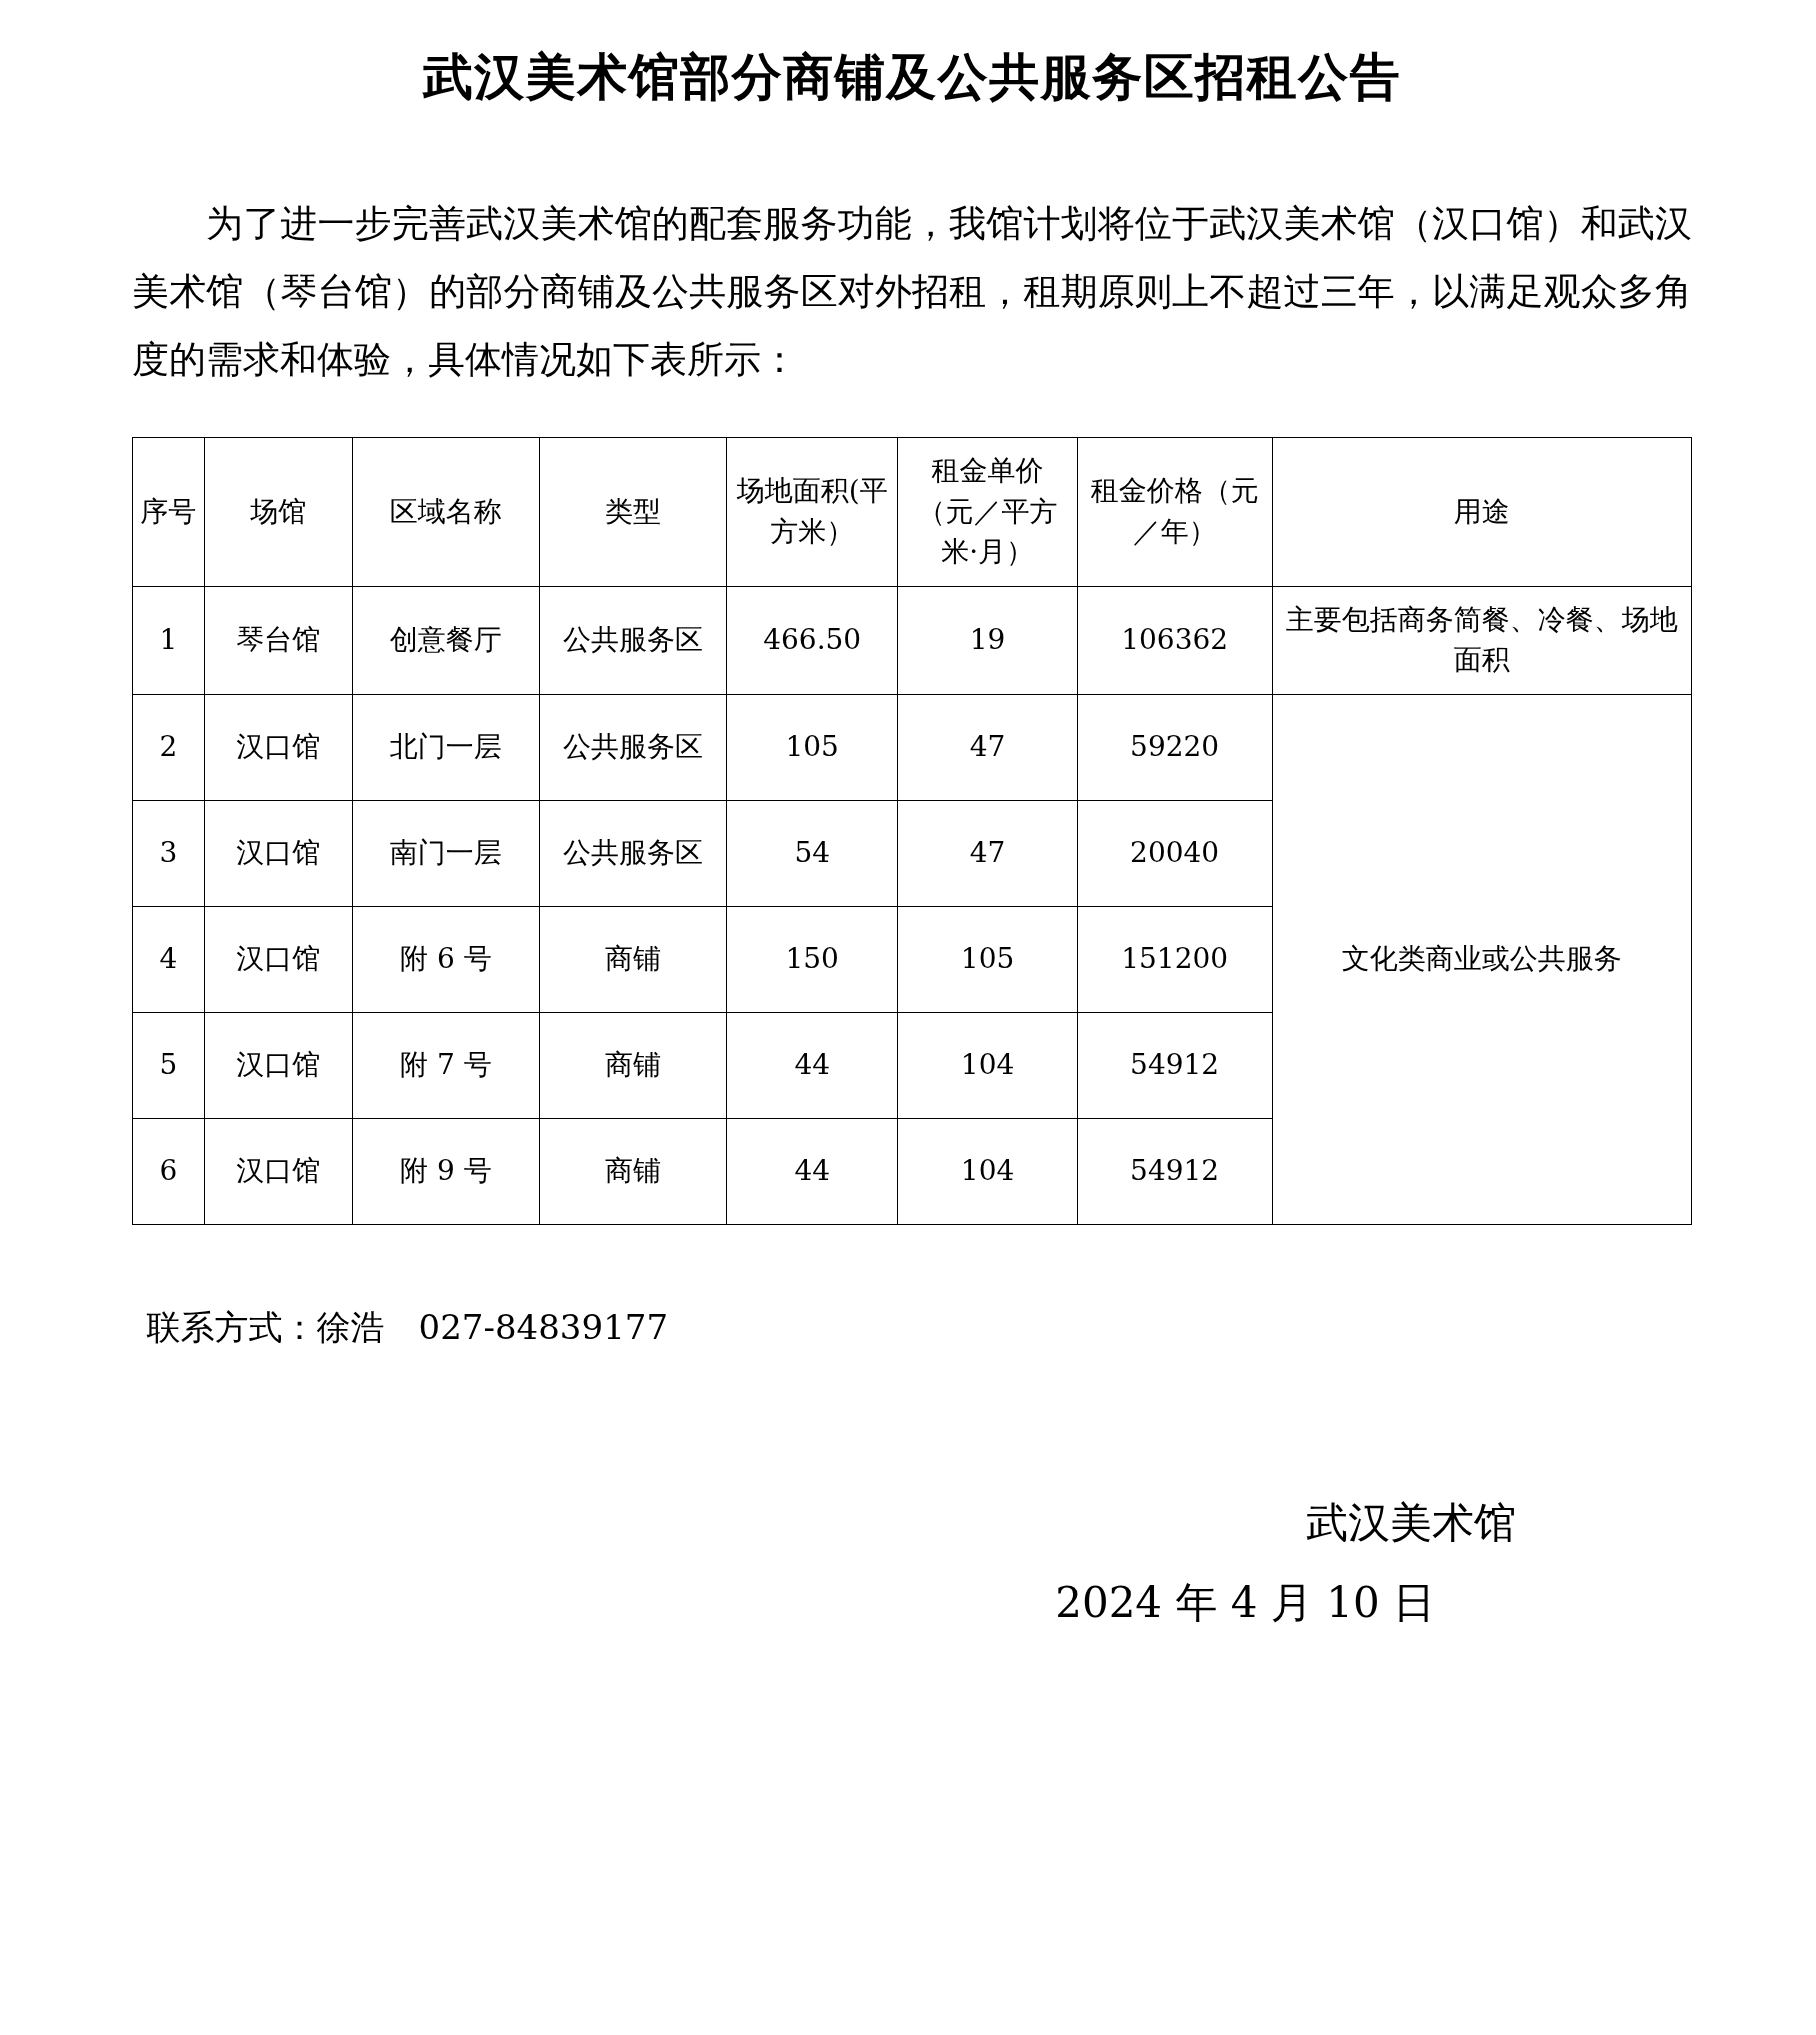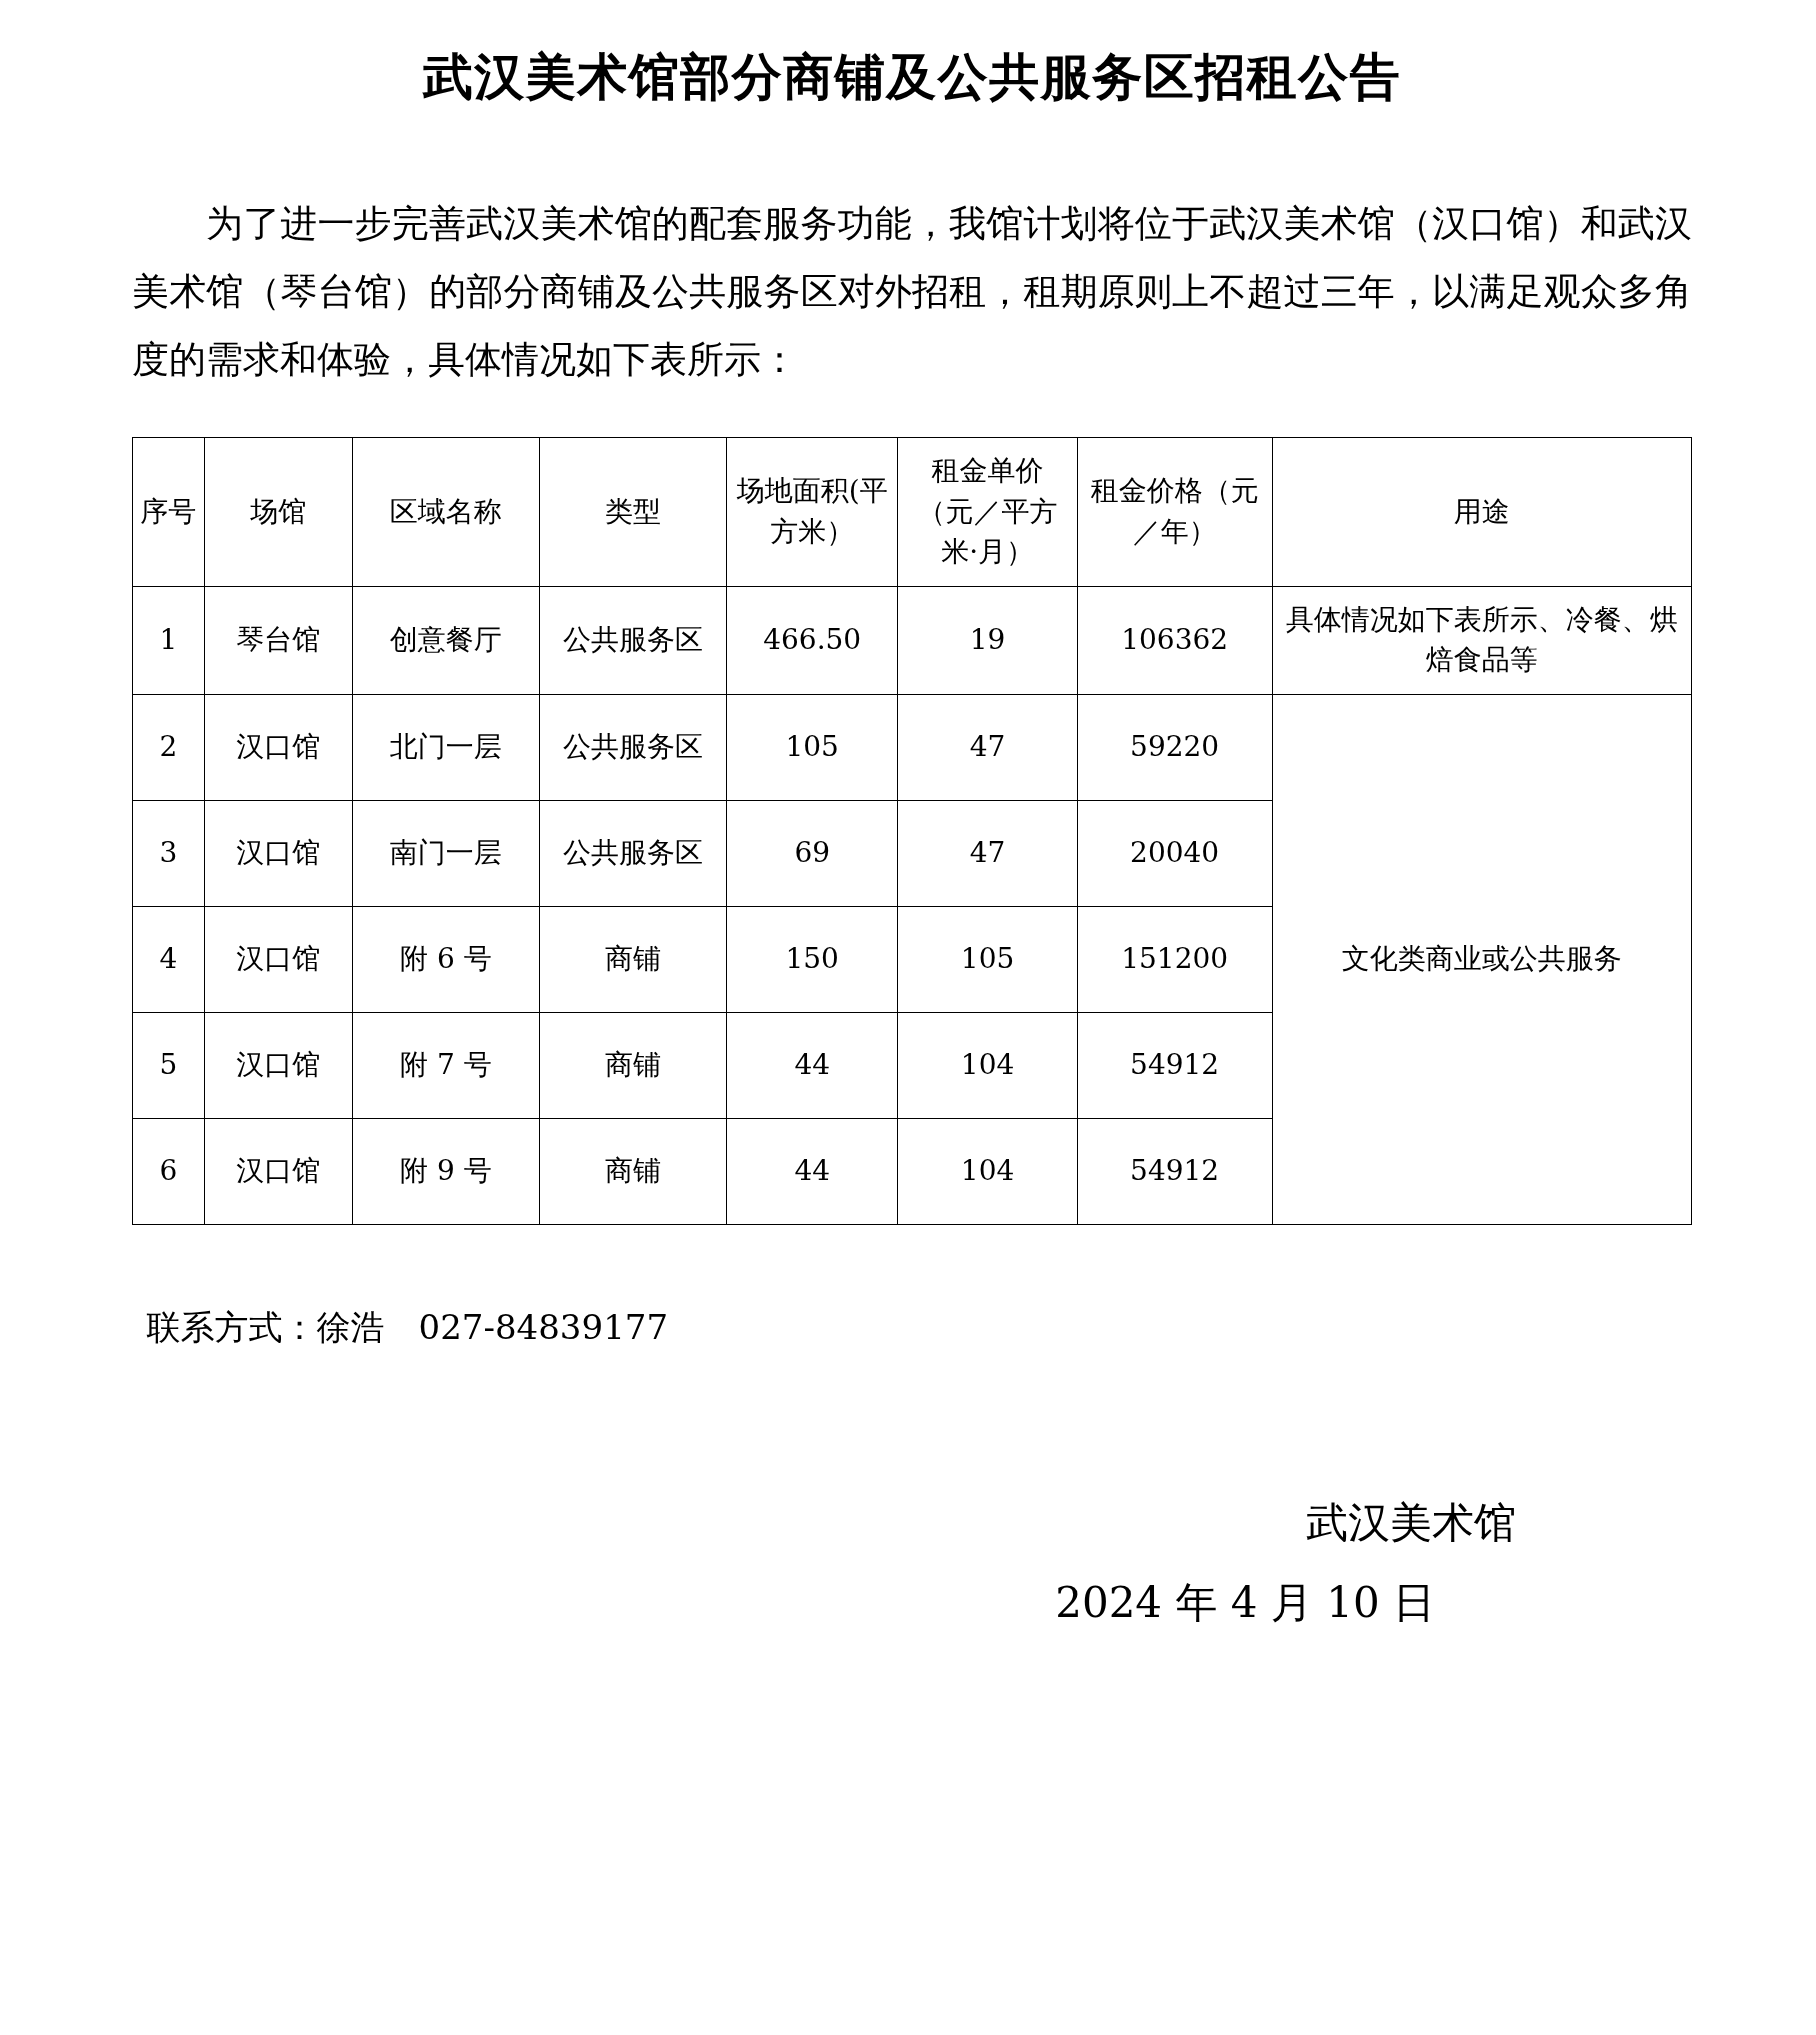--- a/index.html
+++ b/index.html
@@ -131,38 +131,38 @@
     </thead>
     <tbody>
       <tr>
         <td>1</td>
         <td>琴台馆</td>
         <td>创意餐厅</td>
         <td>公共服务区</td>
         <td>466.50</td>
         <td>19</td>
         <td>106362</td>
-        <td class="usage-cell">具体情况如下表所示、冷餐、烘焙食品等</td>
+        <td class="usage-cell">主要包括商务简餐、冷餐、场地面积</td>
       </tr>
       <tr>
         <td>2</td>
         <td>汉口馆</td>
         <td>北门一层</td>
         <td>公共服务区</td>
         <td>105</td>
         <td>47</td>
         <td>59220</td>
         <td class="usage-cell" rowspan="5">文化类商业或公共服务</td>
       </tr>
       <tr>
         <td>3</td>
         <td>汉口馆</td>
         <td>南门一层</td>
         <td>公共服务区</td>
-        <td>69</td>
+        <td>54</td>
         <td>47</td>
         <td>20040</td>
       </tr>
       <tr>
         <td>4</td>
         <td>汉口馆</td>
         <td>附 6 号</td>
         <td>商铺</td>
         <td>150</td>
         <td>105</td>

